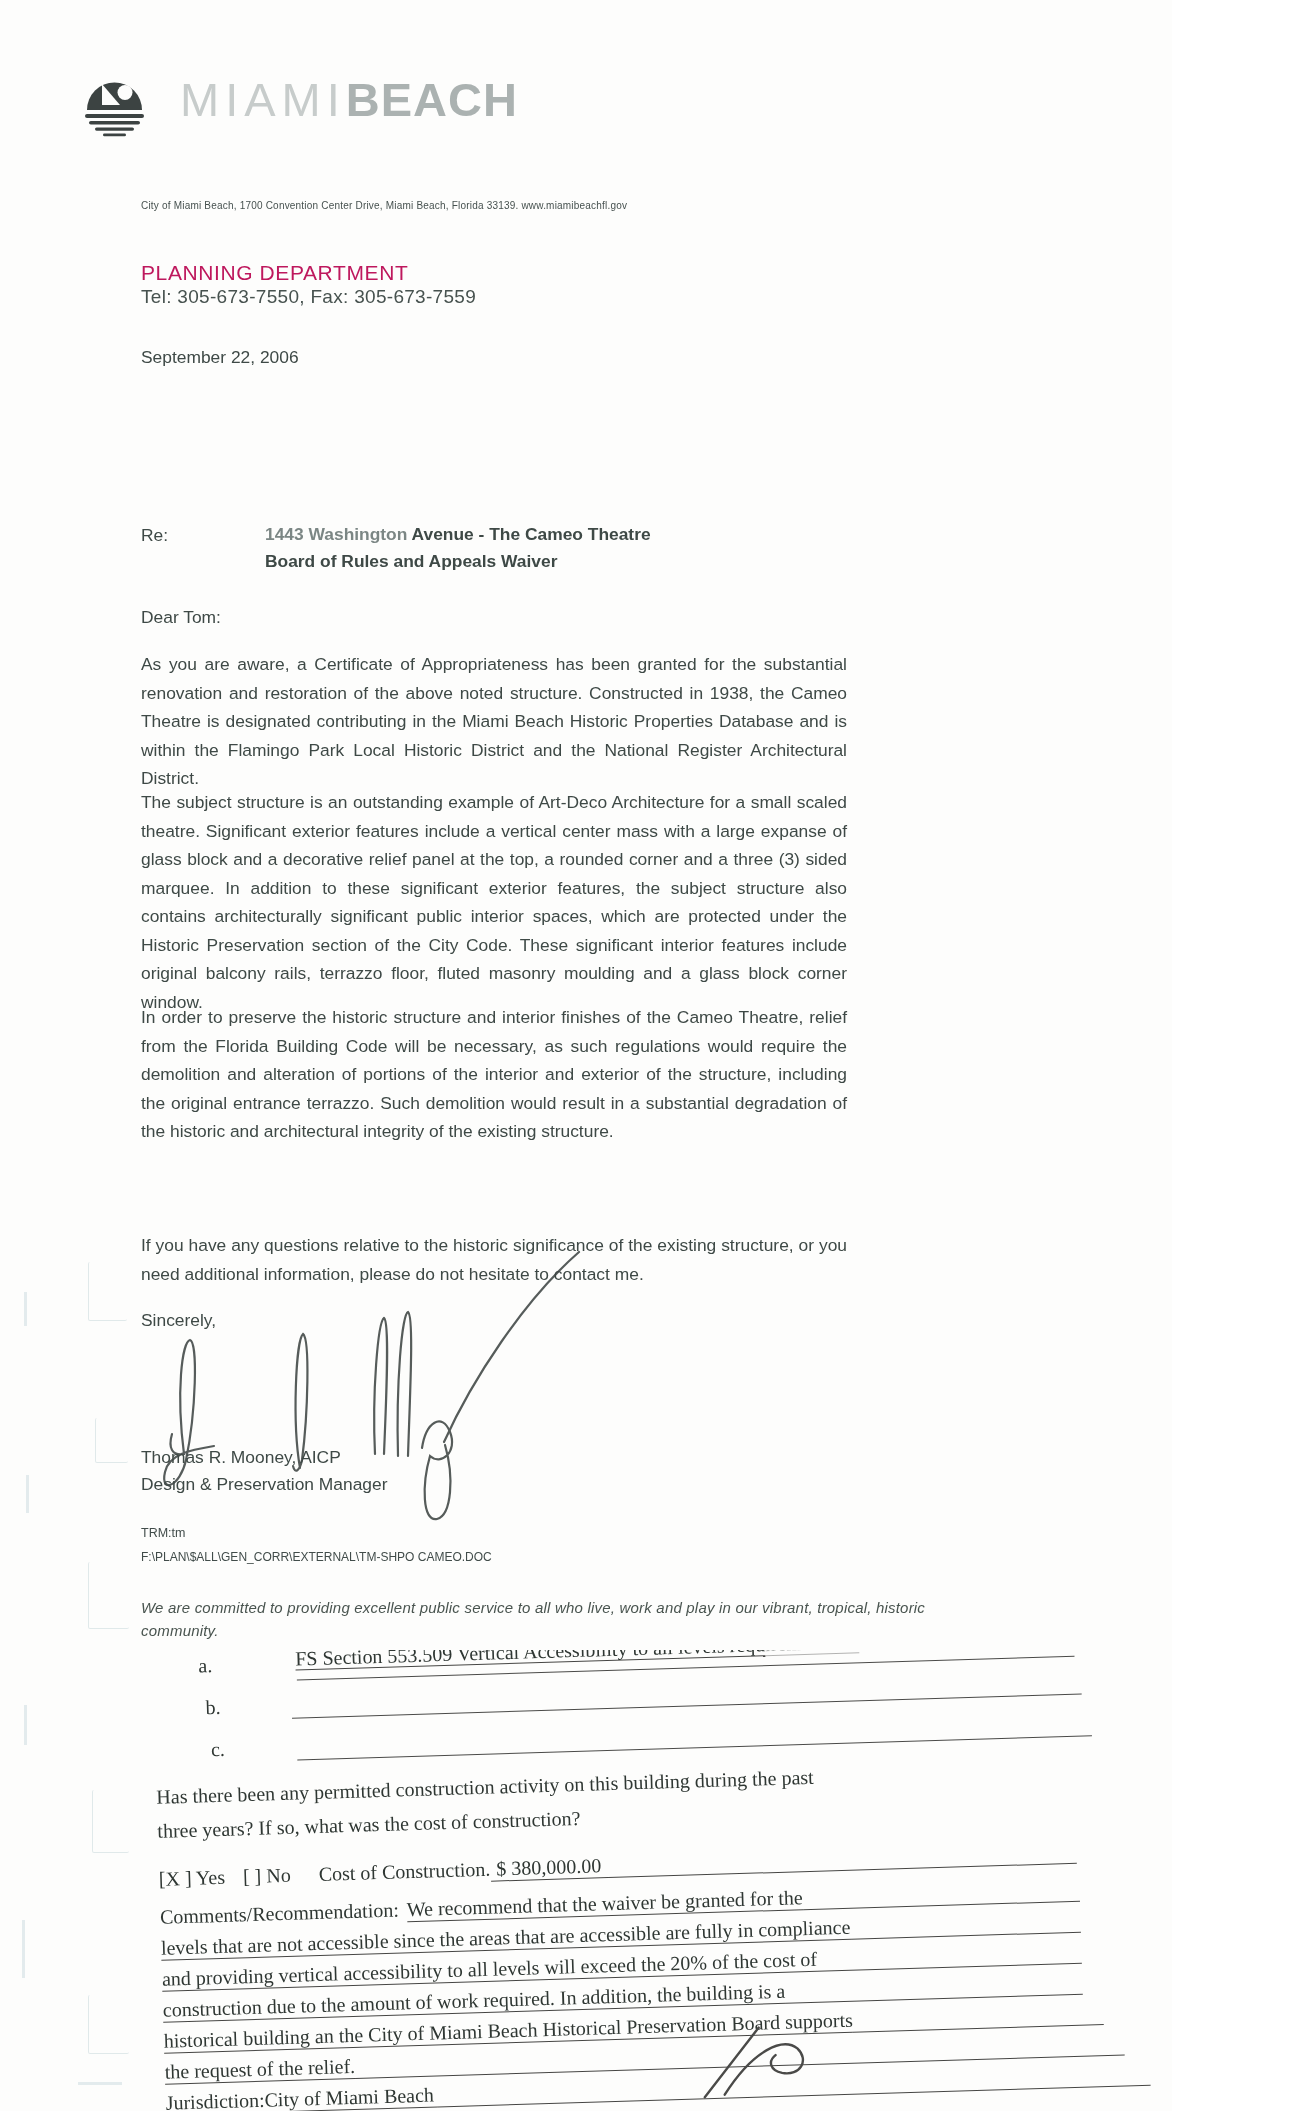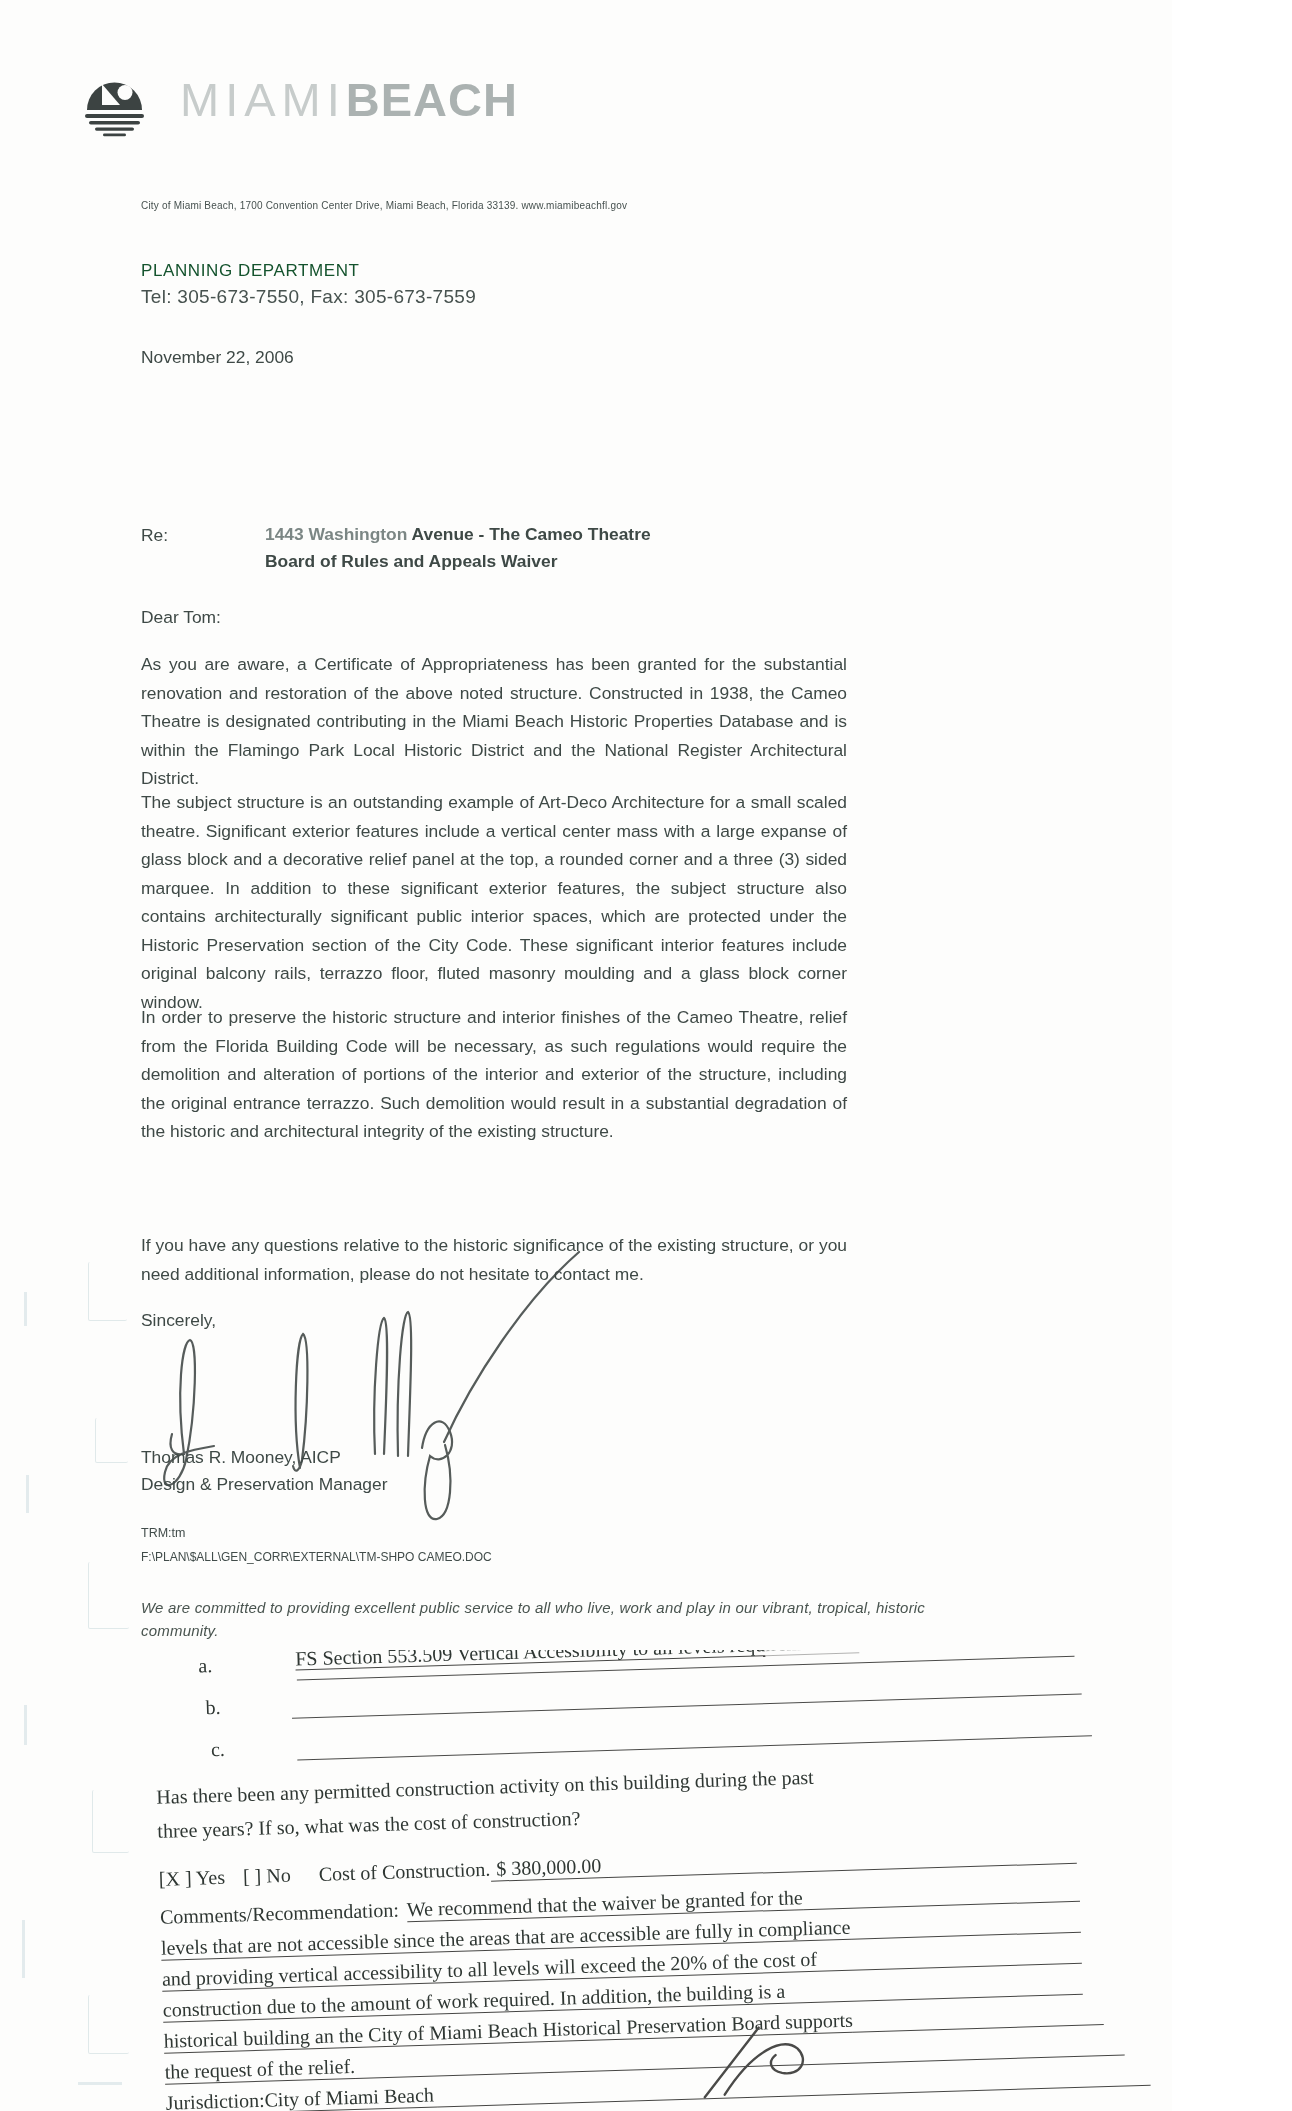--- a/index.html
+++ b/index.html
@@ -4,21 +4,21 @@
 <style>
   html,body{margin:0;padding:0;background:#ffffff;}
   .page{position:relative;width:1172px;height:2111px;background:#fdfdfc;overflow:hidden;
         font-family:"Liberation Sans",sans-serif;color:#3f4a48;}
   
   .logo{position:absolute;left:78px;top:70px;}
   .brand{position:absolute;left:180px;top:74px;font-size:47px;line-height:52px;letter-spacing:1px;white-space:nowrap;}
   .brand .miami{font-weight:400;color:#c7cccb;letter-spacing:6px;}
   .brand .beach{font-weight:700;color:#abb2b1;letter-spacing:1px;}
   .addr{position:absolute;left:141px;top:200px;font-size:10px;color:#46514f;letter-spacing:.2px;}
-  .dept{position:absolute;left:141px;top:261px;font-size:17px;color:#14532d;letter-spacing:.6px;}
+  .dept{position:absolute;left:141px;top:261px;font-size:21px;color:#be185d;letter-spacing:.6px;}
   .tel{position:absolute;left:141px;top:286px;font-size:19px;color:#47524f;letter-spacing:.3px;}
   
   .txt{position:absolute;left:141px;font-size:17.4px;line-height:28.5px;color:#3e4946;}
   .date{top:343px;}
   .recipient{top:396px;line-height:27px;}
   .re-label{top:521px;}
   .re-lines{top:521px;left:265px;line-height:27px;font-weight:bold;}
   .re-fade{color:#7b8684;}
   .salutation{top:603px;}
   .para{width:706px;text-align:justify;}
@@ -77,21 +77,21 @@
     <rect x="25" y="63.5" width="23" height="2.8" rx="1.4" fill="#3c4342"></rect>
   </svg>
   <div class="brand">
     <span class="miami">MIAMI</span><span class="beach">BEACH</span>
   </div>
 
   <div class="addr">City of Miami Beach, 1700 Convention Center Drive, Miami Beach, Florida  33139. www.miamibeachfl.gov</div>
   <div class="dept">PLANNING DEPARTMENT</div>
   <div class="tel">Tel: 305-673-7550, Fax: 305-673-7559</div>
 
-  <div class="txt date">November 22, 2006</div>
+  <div class="txt date">September 22, 2006</div>
 
 
   <div class="txt re-label">Re:</div>
   <div class="txt re-lines">
     <div><span class="re-fade">1443 Washington</span><span> Avenue - The Cameo Theatre</span></div>
     <div>Board of Rules and Appeals Waiver</div>
   </div>
 
   <div class="txt salutation">Dear Tom:</div>
 

